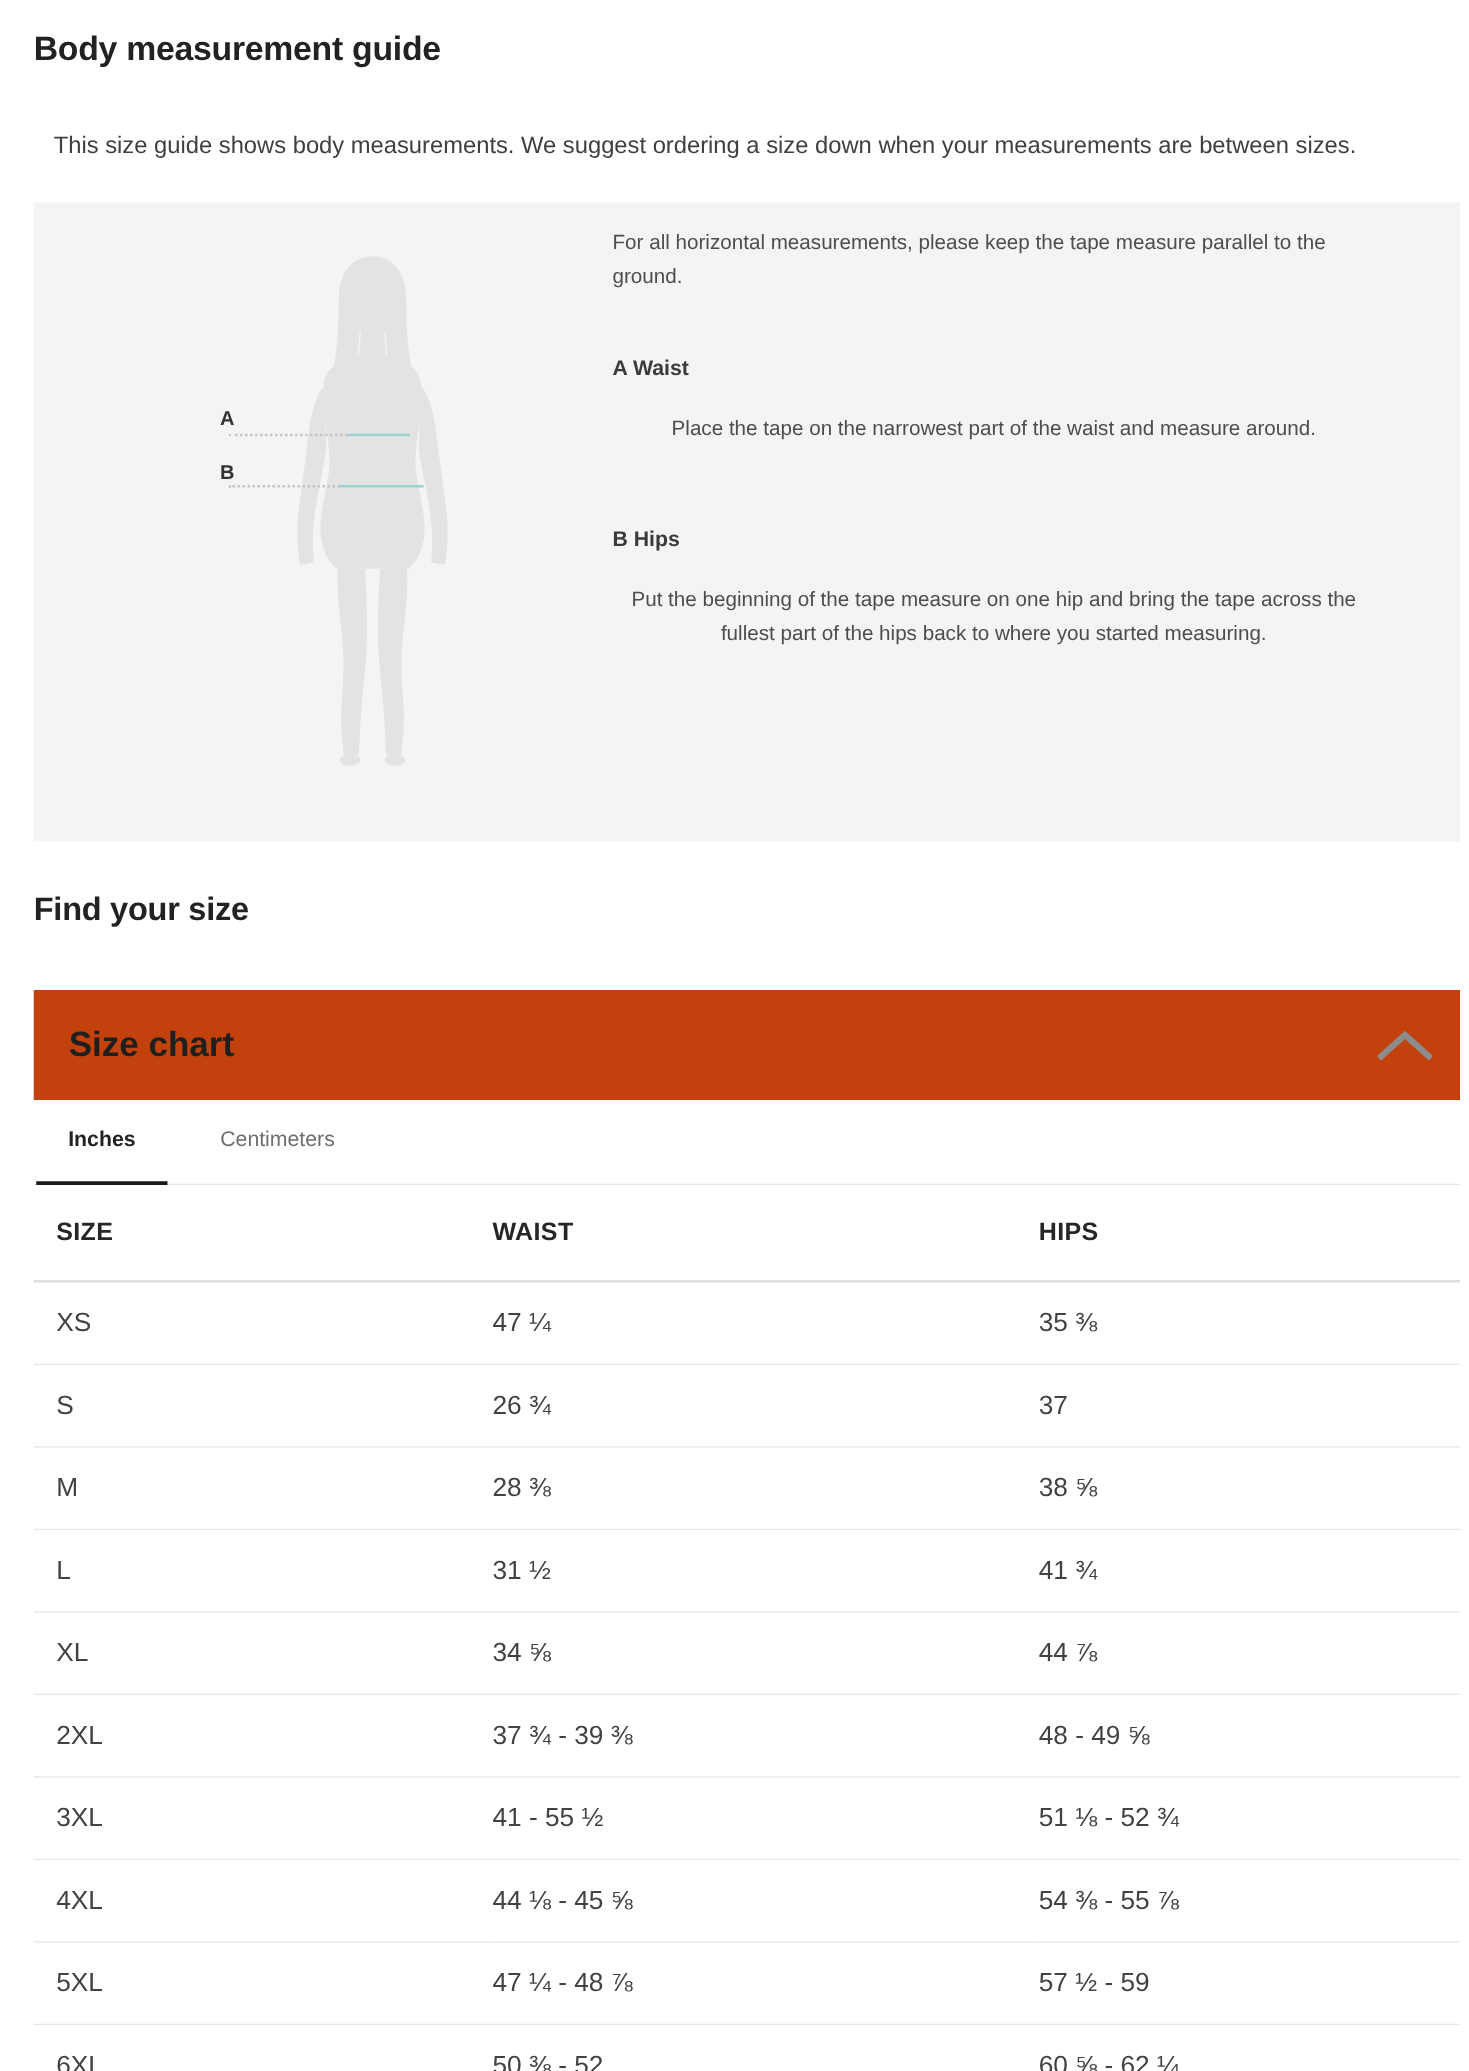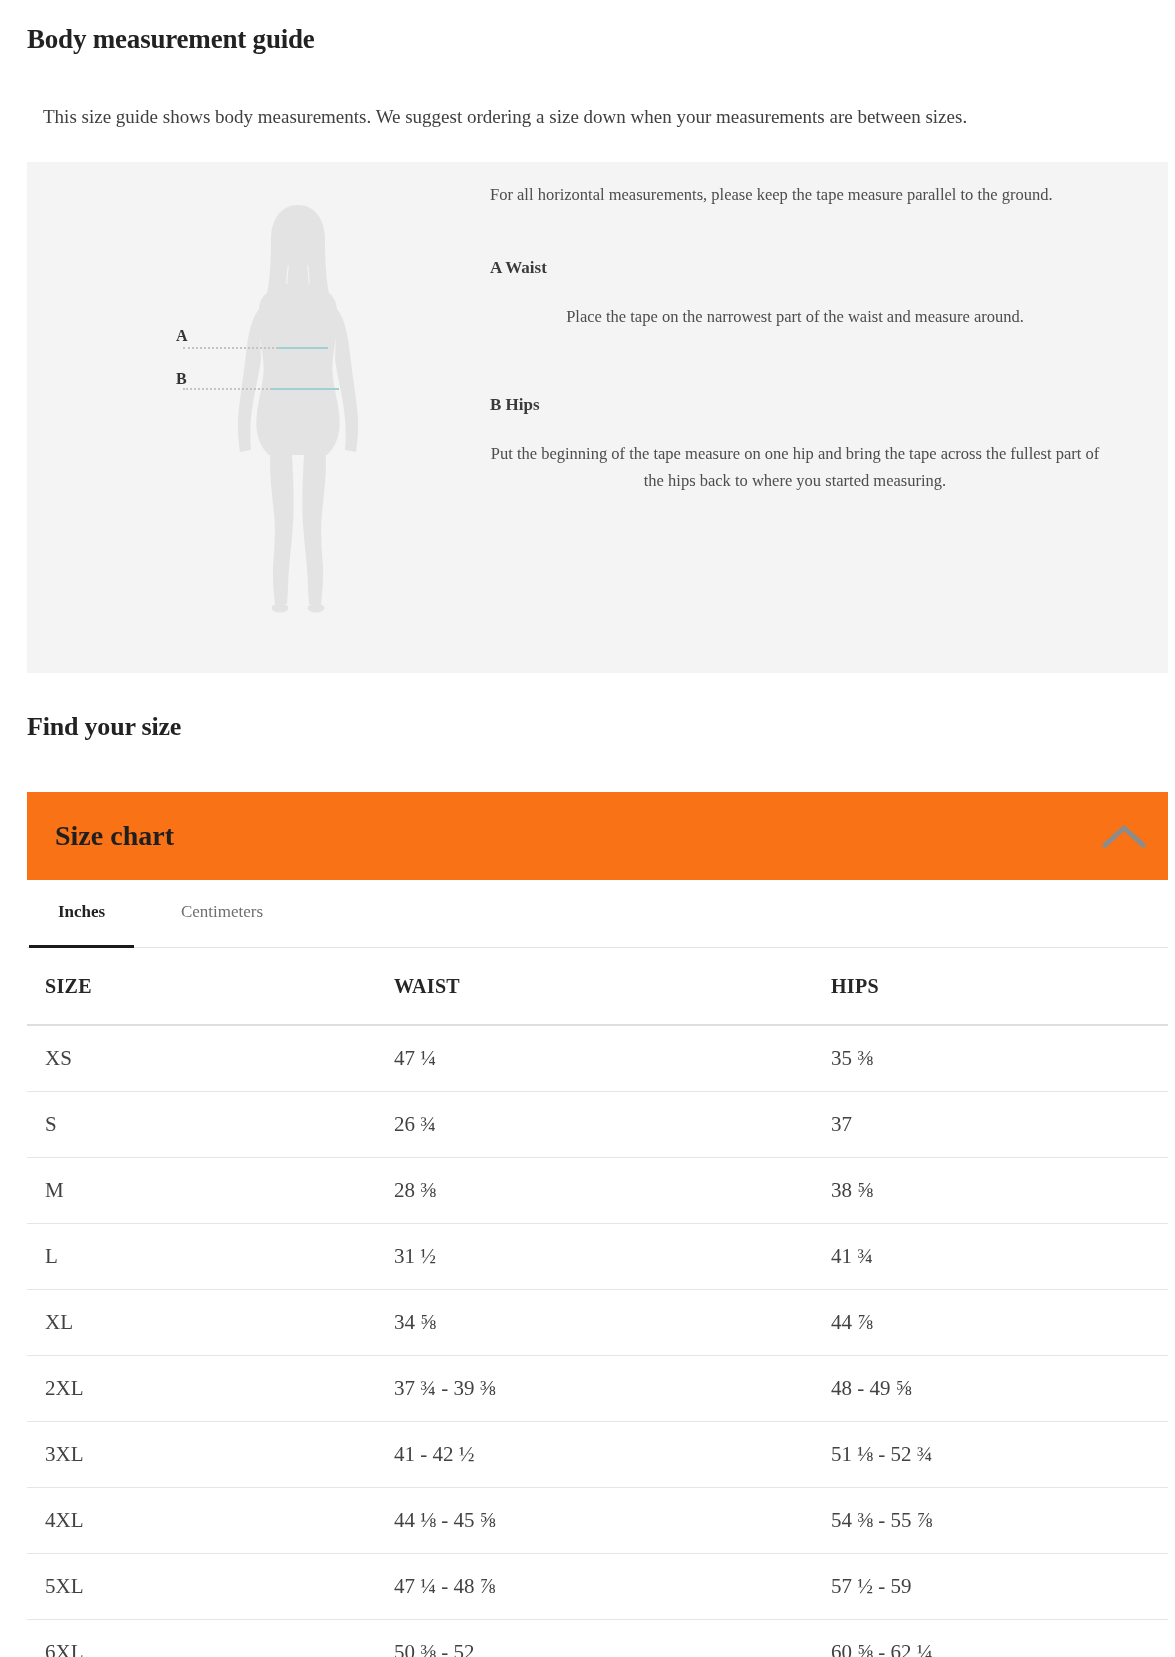--- a/index.html
+++ b/index.html
@@ -1,21 +1,21 @@
 <!DOCTYPE html>
 <html><head>
 <meta charset="utf-8">
 <style>
   html,body{margin:0;padding:0;}
   body{
     width:1175px;height:1657px;overflow:hidden;background:#ffffff;
     font-family:"Liberation Sans","DejaVu Sans",sans-serif;
     -webkit-font-smoothing:antialiased;
   }
-  .page{position:relative;width:1175px;height:1657px;font-family:Liberation Serif, serif;}
+  .page{position:relative;width:1175px;height:1657px;}
 
   
   .h1{
     position:absolute;left:27px;top:24px;margin:0;
     font-size:27px;font-weight:700;color:#222;letter-spacing:-.2px;
   }
   .intro{
     position:absolute;left:27px;top:90px;margin:16px;
     font-size:19px;color:#404040;
   }
@@ -46,21 +46,21 @@
 
   
   .h2{
     position:absolute;left:27px;top:712px;margin:0;
     font-size:26px;font-weight:700;color:#222;letter-spacing:-.2px;
   }
 
   
   .chart-bar{
     position:absolute;left:27px;top:792px;width:1141px;height:88px;
-    background:#f97316;cursor:pointer;
+    background:#c2410c;cursor:pointer;
   }
   .chart-bar .bar-title{
     position:absolute;left:28px;top:50%;transform:translateY(-50%);
     font-size:28px;font-weight:700;color:#1f1f1f;
   }
   .chevron{position:absolute;right:22px;top:32px;width:44px;height:24px;}
 
   
   .tabs{
     position:absolute;left:27px;top:880px;width:1141px;height:68px;
@@ -189,21 +189,21 @@
           <td>34 ⅝</td>
           <td>44 ⅞</td>
         </tr>
         <tr>
           <td>2XL</td>
           <td>37 ¾ - 39 ⅜</td>
           <td>48 - 49 ⅝</td>
         </tr>
         <tr>
           <td>3XL</td>
-          <td>41 - 42 ½</td>
+          <td>41 - 55 ½</td>
           <td>51 ⅛ - 52 ¾</td>
         </tr>
         <tr>
           <td>4XL</td>
           <td>44 ⅛ - 45 ⅝</td>
           <td>54 ⅜ - 55 ⅞</td>
         </tr>
         <tr>
           <td>5XL</td>
           <td>47 ¼ - 48 ⅞</td>

